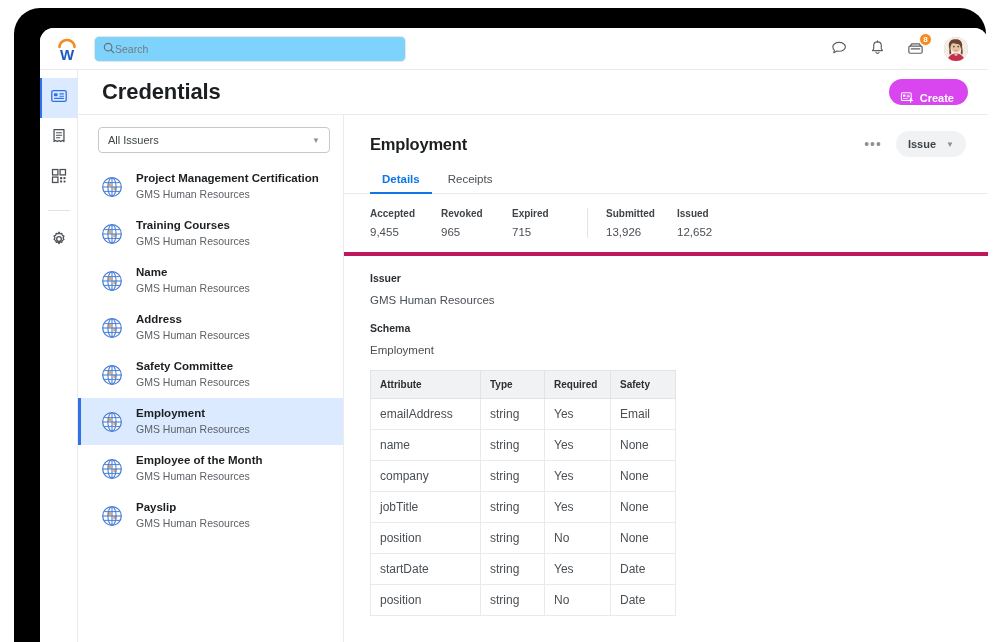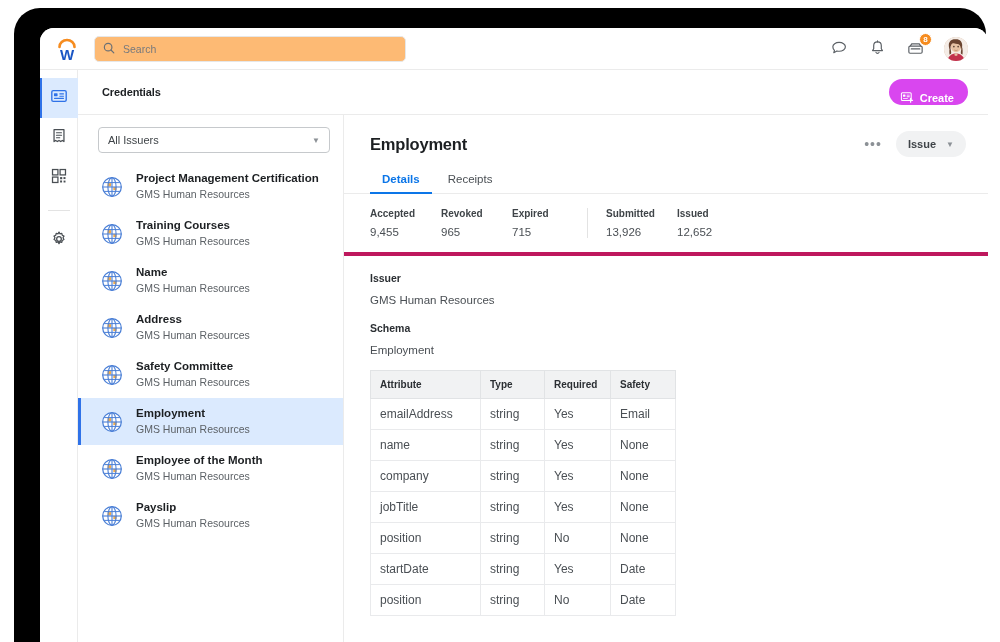--- a/index.html
+++ b/index.html
@@ -36,26 +36,26 @@
     align-items: center;
     padding: 0 14px 0 10px;
     border-bottom: 1px solid #ebebeb;
   }
   .wd-logo { width: 34px; height: 34px; position: relative; flex: 0 0 34px; }
   .wd-logo svg { display: block; }
 
   .searchbox {
     margin-left: 10px;
     width: 312px; height: 26px;
-    background: #fdba74;
+    background: #7dd3fc;
     border: 1px solid #e6e7e8;
     border-radius: 5px;
     display: flex; align-items: center;
     padding: 0 8px;
-    gap: 8px;
+    gap: 0;
   }
   .searchbox input {
     border: none; outline: none; background: transparent;
     font-family: "Liberation Sans", sans-serif;
     font-size: 10.5px; color: #4a4f54;
     width: 100%;
   }
   .searchbox input::placeholder { color: #76797d; }
 
   .topbar-right {
@@ -111,21 +111,21 @@
 
   
   .main { flex: 1; display: flex; flex-direction: column; }
   .page-head {
     height: 45px;
     display: flex; align-items: center;
     padding: 0 20px 0 24px;
     border-bottom: 1px solid #ebebeb;
     background: #fff;
   }
-  .page-title { font-size: 11px; font-weight: bold; color: #1c1f22; letter-spacing: -.1px; }
+  .page-title { font-size: 22px; font-weight: bold; color: #1c1f22; letter-spacing: -.1px; }
   .create-btn {
     margin-left: auto;
     height: 26px;
     background: #d946ef;
     color: #ffffff;
     border: none; border-radius: 14px;
     padding: 12px 14px 0 11px;
     font-family: Liberation Sans, sans-serif;
     font-size: 11px; font-weight: bold;
     display: flex; align-items: center; gap: 6px;

